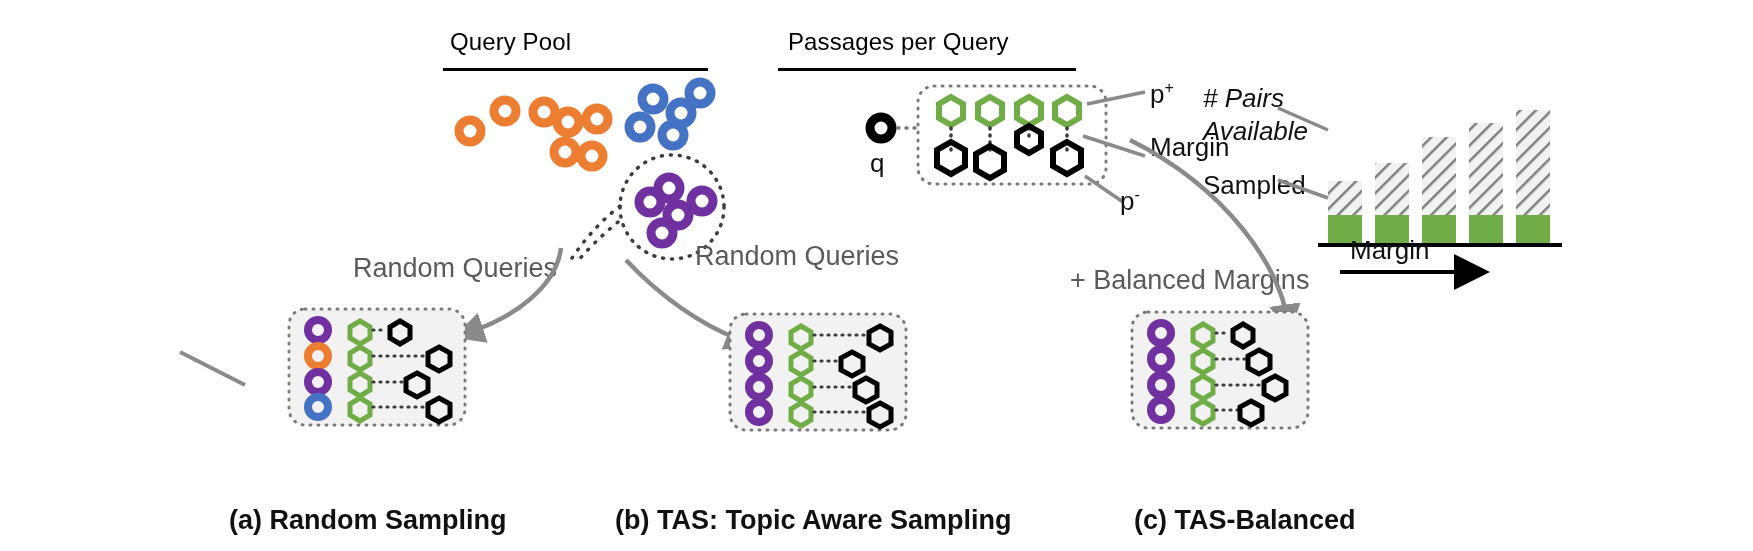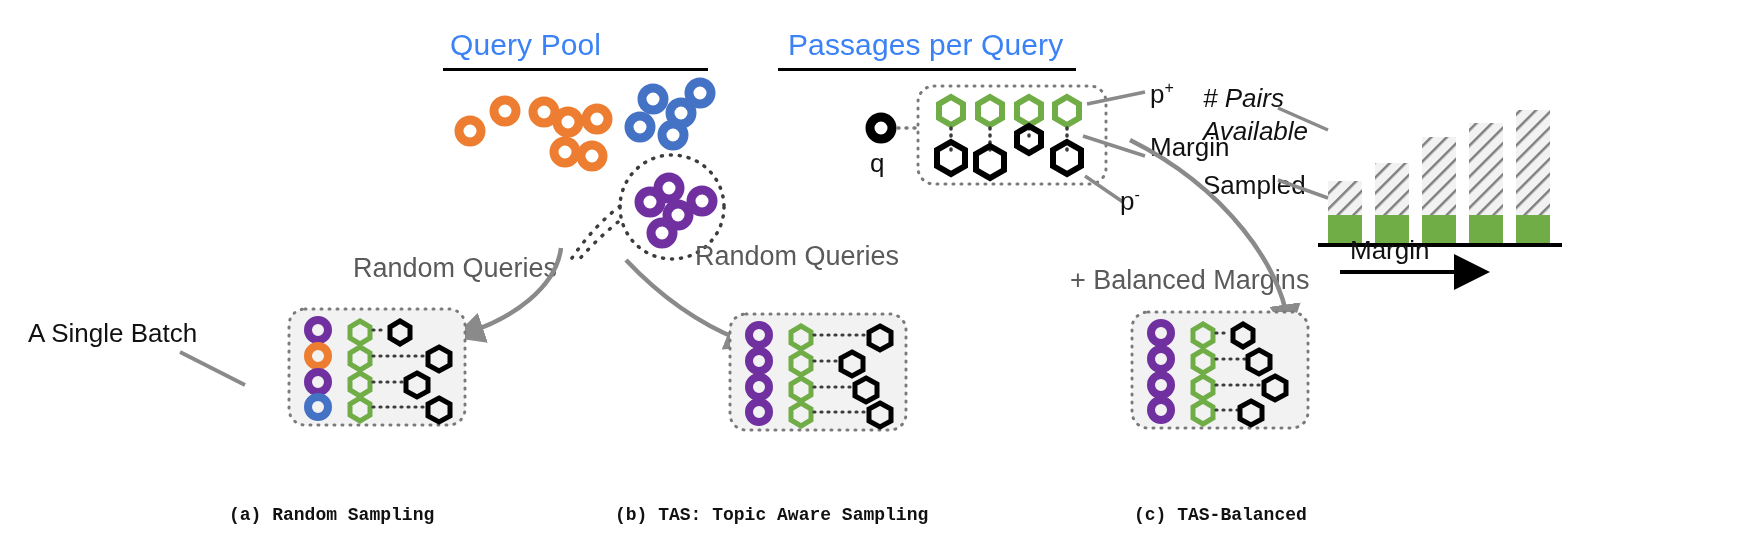--- a/index.html
+++ b/index.html
@@ -1,23 +1,23 @@
 <!DOCTYPE html>
 <html><head>
 <meta charset="utf-8">
 <style>
   html,body{margin:0;padding:0;background:#ffffff;}
   body{width:1753px;height:551px;font-family:"Liberation Sans",sans-serif;overflow:hidden;}
   #stage{position:relative;width:1753px;height:551px;}
   .abs{position:absolute;}
-  .ttl{font-size:30px;color:#3b82f6;letter-spacing:.1px;white-space:nowrap;}
+  .ttl{font-size:24px;color:#000000;letter-spacing:.1px;white-space:nowrap;}
   .rule{background:#000;height:3px;}
   .grey{color:#5a5a5a;font-size:27px;white-space:nowrap;line-height:1.22;margin-left:35px;}
   .blk{color:#111;font-size:26px;white-space:nowrap;}
-  .cap{font-family:Liberation Mono, monospace;font-weight:bold;font-size:18px;color:#111;white-space:nowrap;}
+  .cap{font-family:Liberation Sans, sans-serif;font-weight:bold;font-size:27px;color:#111;white-space:nowrap;}
   .sub{font-size:16px;vertical-align:super;}
   svg{display:block;overflow:visible;}
 </style>
 </head>
 <body>
 
 <div id="stage">
 
   <div class="abs ttl" style="left:450px;top:28px;">Query Pool</div>
   <div class="abs rule" style="left:443px;top:68px;width:265px;"></div>
@@ -162,21 +162,20 @@
       <marker id="ah" markerWidth="7" markerHeight="7" refX="3" refY="3.5" orient="auto">
         <path d="M0,0 L7,3.5 L0,7 z" fill="#8a8a8a"></path>
       </marker>
     </defs>
     <path d="M561 248 C 556 288, 512 318, 470 332" fill="none" stroke="#8a8a8a" stroke-width="4.5" marker-end="url(#ah)"></path>
     <path d="M626 260 C 660 296, 700 324, 740 340" fill="none" stroke="#8a8a8a" stroke-width="4.5" marker-end="url(#ah)"></path>
     <path d="M1130 140 C 1230 190, 1280 270, 1287 318" fill="none" stroke="#8a8a8a" stroke-width="4.5" marker-end="url(#ah)"></path>
     <path d="M180 352 L 245 385" stroke="#8a8a8a" stroke-width="4" fill="none"></path>
   </svg>
 
-  <div class="abs blk" style="left:28px;top:318px;">A Single Batch</div>
 
   <svg class="abs" style="left:285px;top:305px;" width="185" height="125">
     <rect x="4" y="4" width="176" height="116" rx="16" ry="16" fill="#F2F2F2" stroke="#7a7a7a" stroke-width="3" stroke-dasharray="1 7" stroke-linecap="round"></rect>
     <g fill="none" stroke-width="8">
       <circle cx="33" cy="25" r="10" stroke="#7030A0"></circle>
       <circle cx="33" cy="51" r="10" stroke="#ED7D31"></circle>
       <circle cx="33" cy="77" r="10" stroke="#7030A0"></circle>
       <circle cx="33" cy="102" r="10" stroke="#4472C4"></circle>
     </g>
     <g fill="none" stroke="#70AD47" stroke-width="5">

